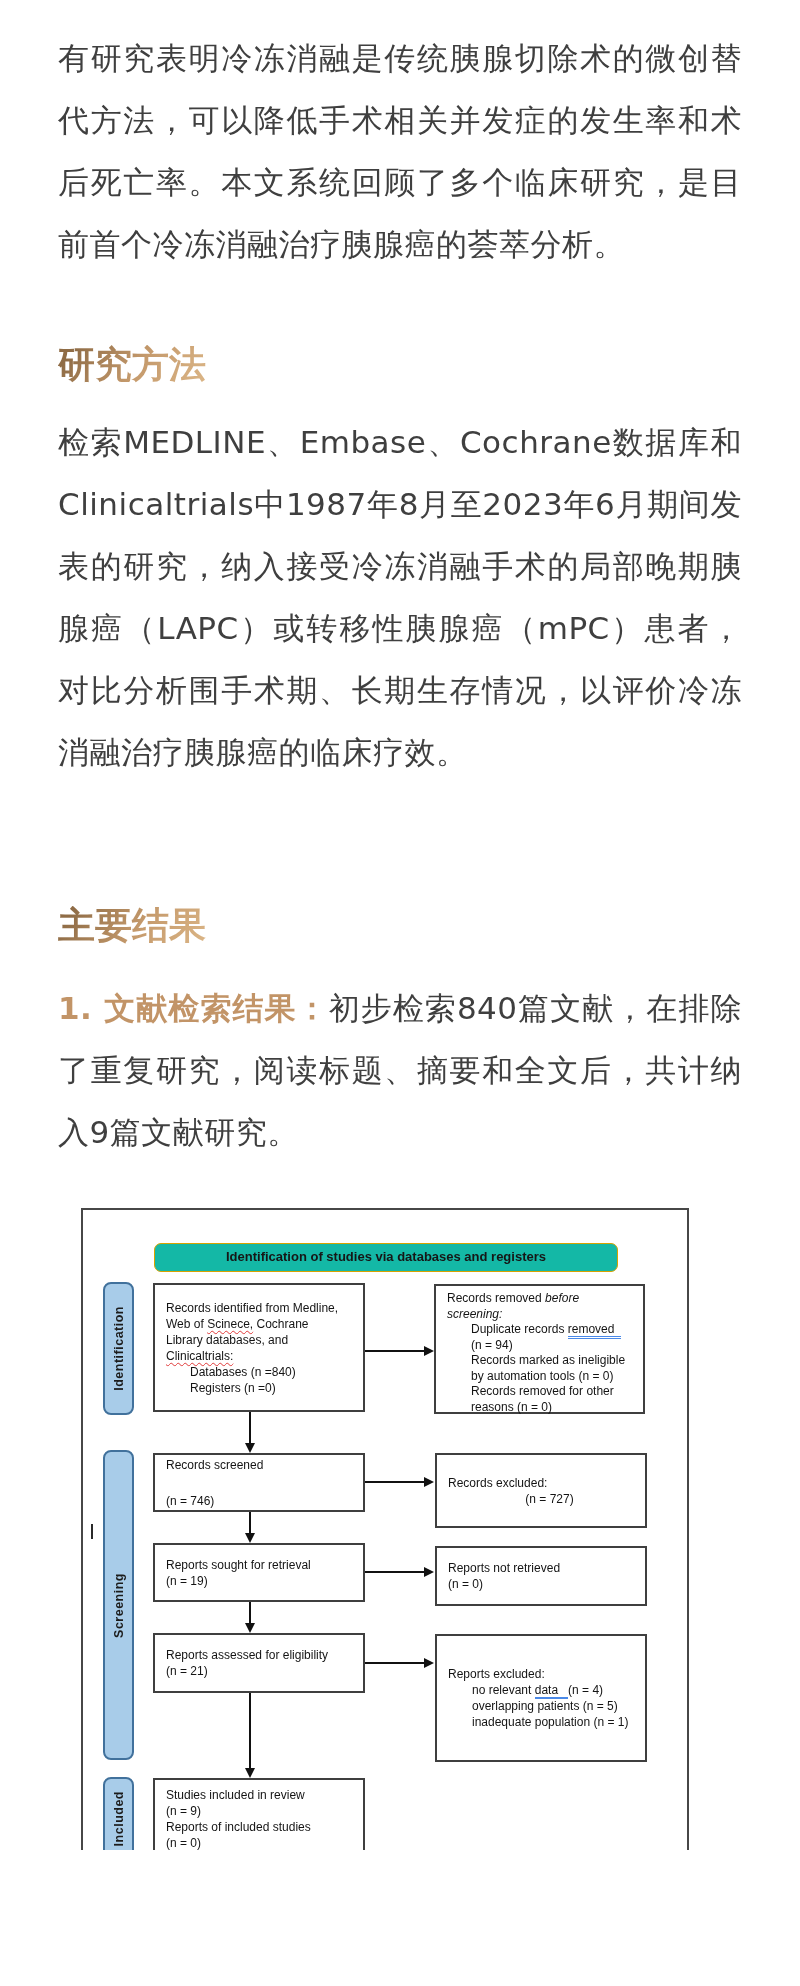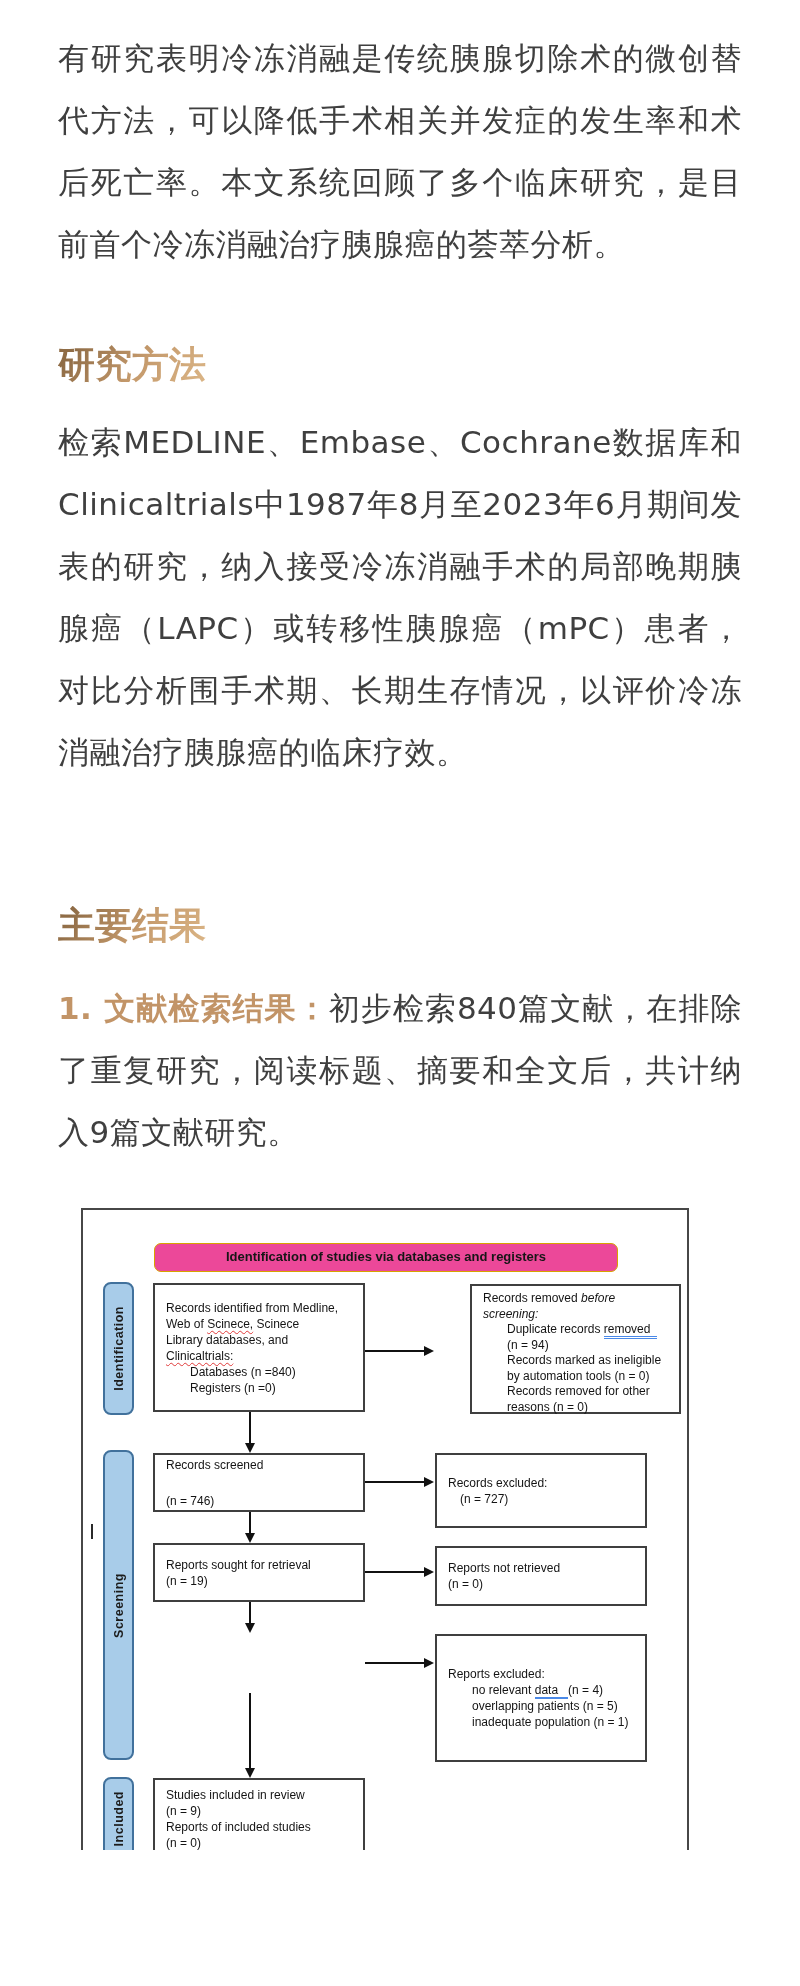--- a/index.html
+++ b/index.html
@@ -15,21 +15,21 @@
     color:#b3875c;
     background:linear-gradient(125deg,#8f6c46 10%,#c59a6c 55%,#d9b384 95%);
     -webkit-background-clip:text;background-clip:text;-webkit-text-fill-color:transparent;}
   .result-label{font-weight:700;color:#c29467;}
 
   
   .prisma{position:absolute;left:81px;top:1208px;width:608px;height:664px;
     border:2px solid #474747;background:#fff;box-sizing:border-box;
     font-family:"Liberation Sans",sans-serif;}
   .banner{position:absolute;left:71px;top:33px;width:464px;height:29px;box-sizing:border-box;
-    background:#ec4899;border:1.5px solid #d7a300;border-radius:7px;
+    background:#14b8a6;border:1.5px solid #d7a300;border-radius:7px;
     font-size:13px;font-weight:700;color:#161616;text-align:center;line-height:26px;}
   .side-box{position:absolute;left:20px;width:31px;box-sizing:border-box;
     background:#a8cce9;border:2px solid #41719c;border-radius:8px;
     display:flex;align-items:center;justify-content:center;}
   .side-box span{writing-mode:vertical-rl;transform:rotate(180deg);
     font-size:12.5px;font-weight:700;color:#1c1c1c;letter-spacing:.5px;}
   .fbox{position:absolute;box-sizing:border-box;background:#fff;border:2px solid #3f3f3f;
     display:flex;flex-direction:column;justify-content:center;
     padding:4px 6px 4px 11px;font-size:12px;line-height:16px;color:#141414;}
   .fbox.top-align{justify-content:flex-start;padding-top:5px;line-height:15.5px;}
@@ -77,51 +77,55 @@
     </div>
     <div class="side-box" style="top:240px;height:310px;">
       <span>Screening</span>
     </div>
     <div class="side-box" style="top:567px;height:83px;">
       <span>Included</span>
     </div>
 
     <div class="fbox" style="left:70px;top:73px;width:212px;height:129px;">
         <div class="bx-line"><span>Records identified from Medline,</span></div>
-        <div class="bx-line"><span>Web of </span><span class="seg-red">Scinece,</span><span> Scinece</span></div>
+        <div class="bx-line"><span>Web of </span><span class="seg-red">Scinece,</span><span> Cochrane</span></div>
         <div class="bx-line"><span>Library databases, and</span></div>
         <div class="bx-line"><span class="seg-red">Clinicaltrials:</span></div>
         <div class="bx-line" style="padding-left: 24px;"><span>Databases (n =840)</span></div>
         <div class="bx-line" style="padding-left: 24px;"><span>Registers (n =0)</span></div>
       </div>
-    <div class="fbox top-align" style="left:351px;top:74px;width:211px;height:130px;margin-left:36px;">
+    <div class="fbox top-align" style="left:351px;top:74px;width:211px;height:130px;">
         <div class="bx-line"><span>Records removed </span><span class="seg-it">before</span></div>
         <div class="bx-line"><span class="seg-it">screening:</span></div>
         <div class="bx-line" style="padding-left: 24px;"><span>Duplicate records </span><span class="seg-blue2">removed&nbsp;&nbsp;</span></div>
         <div class="bx-line" style="padding-left: 24px;"><span>(n = 94)</span></div>
         <div class="bx-line" style="padding-left: 24px;"><span>Records marked as ineligible</span></div>
         <div class="bx-line" style="padding-left: 24px;"><span>by automation tools (n = 0)</span></div>
         <div class="bx-line" style="padding-left: 24px;"><span>Records removed for other</span></div>
         <div class="bx-line" style="padding-left: 24px;"><span>reasons (n = 0)</span></div>
       </div>
     <div class="fbox" style="left:70px;top:243px;width:212px;height:59px;gap:20px;">
         <div class="bx-line"><span>Records screened</span></div>
         <div class="bx-line"><span>(n = 746)</span></div>
       </div>
     <div class="fbox" style="left:352px;top:243px;width:212px;height:75px;">
         <div class="bx-line"><span>Records excluded:</span></div>
-        <div class="bx-line" style="padding-left: 12px;"><span>(n = 727)</span></div>
+        <div class="bx-line" style="padding-left: 12px; text-align: center;"><span>(n = 727)</span></div>
       </div>
     <div class="fbox" style="left:70px;top:333px;width:212px;height:59px;">
         <div class="bx-line"><span>Reports sought for retrieval</span></div>
         <div class="bx-line"><span>(n = 19)</span></div>
       </div>
     <div class="fbox" style="left:352px;top:336px;width:212px;height:60px;">
         <div class="bx-line"><span>Reports not retrieved</span></div>
         <div class="bx-line"><span>(n = 0)</span></div>
+      </div>
+    <div class="fbox" style="left:70px;top:423px;width:212px;height:60px;">
+        <div class="bx-line"><span>Reports assessed for eligibility</span></div>
+        <div class="bx-line"><span>(n = 21)</span></div>
       </div>
     <div class="fbox" style="left:352px;top:424px;width:212px;height:128px;">
         <div class="bx-line"><span>Reports excluded:</span></div>
         <div class="bx-line" style="padding-left: 24px;"><span>no relevant </span><span class="seg-blue">data&nbsp;&nbsp;&nbsp;</span><span>(n = 4)</span></div>
         <div class="bx-line" style="padding-left: 24px;"><span>overlapping patients (n = 5)</span></div>
         <div class="bx-line" style="padding-left: 24px;"><span>inadequate population (n = 1)</span></div>
       </div>
     <div class="fbox" style="left:70px;top:568px;width:212px;height:82px;">
         <div class="bx-line"><span>Studies included in review</span></div>
         <div class="bx-line"><span>(n = 9)</span></div>

